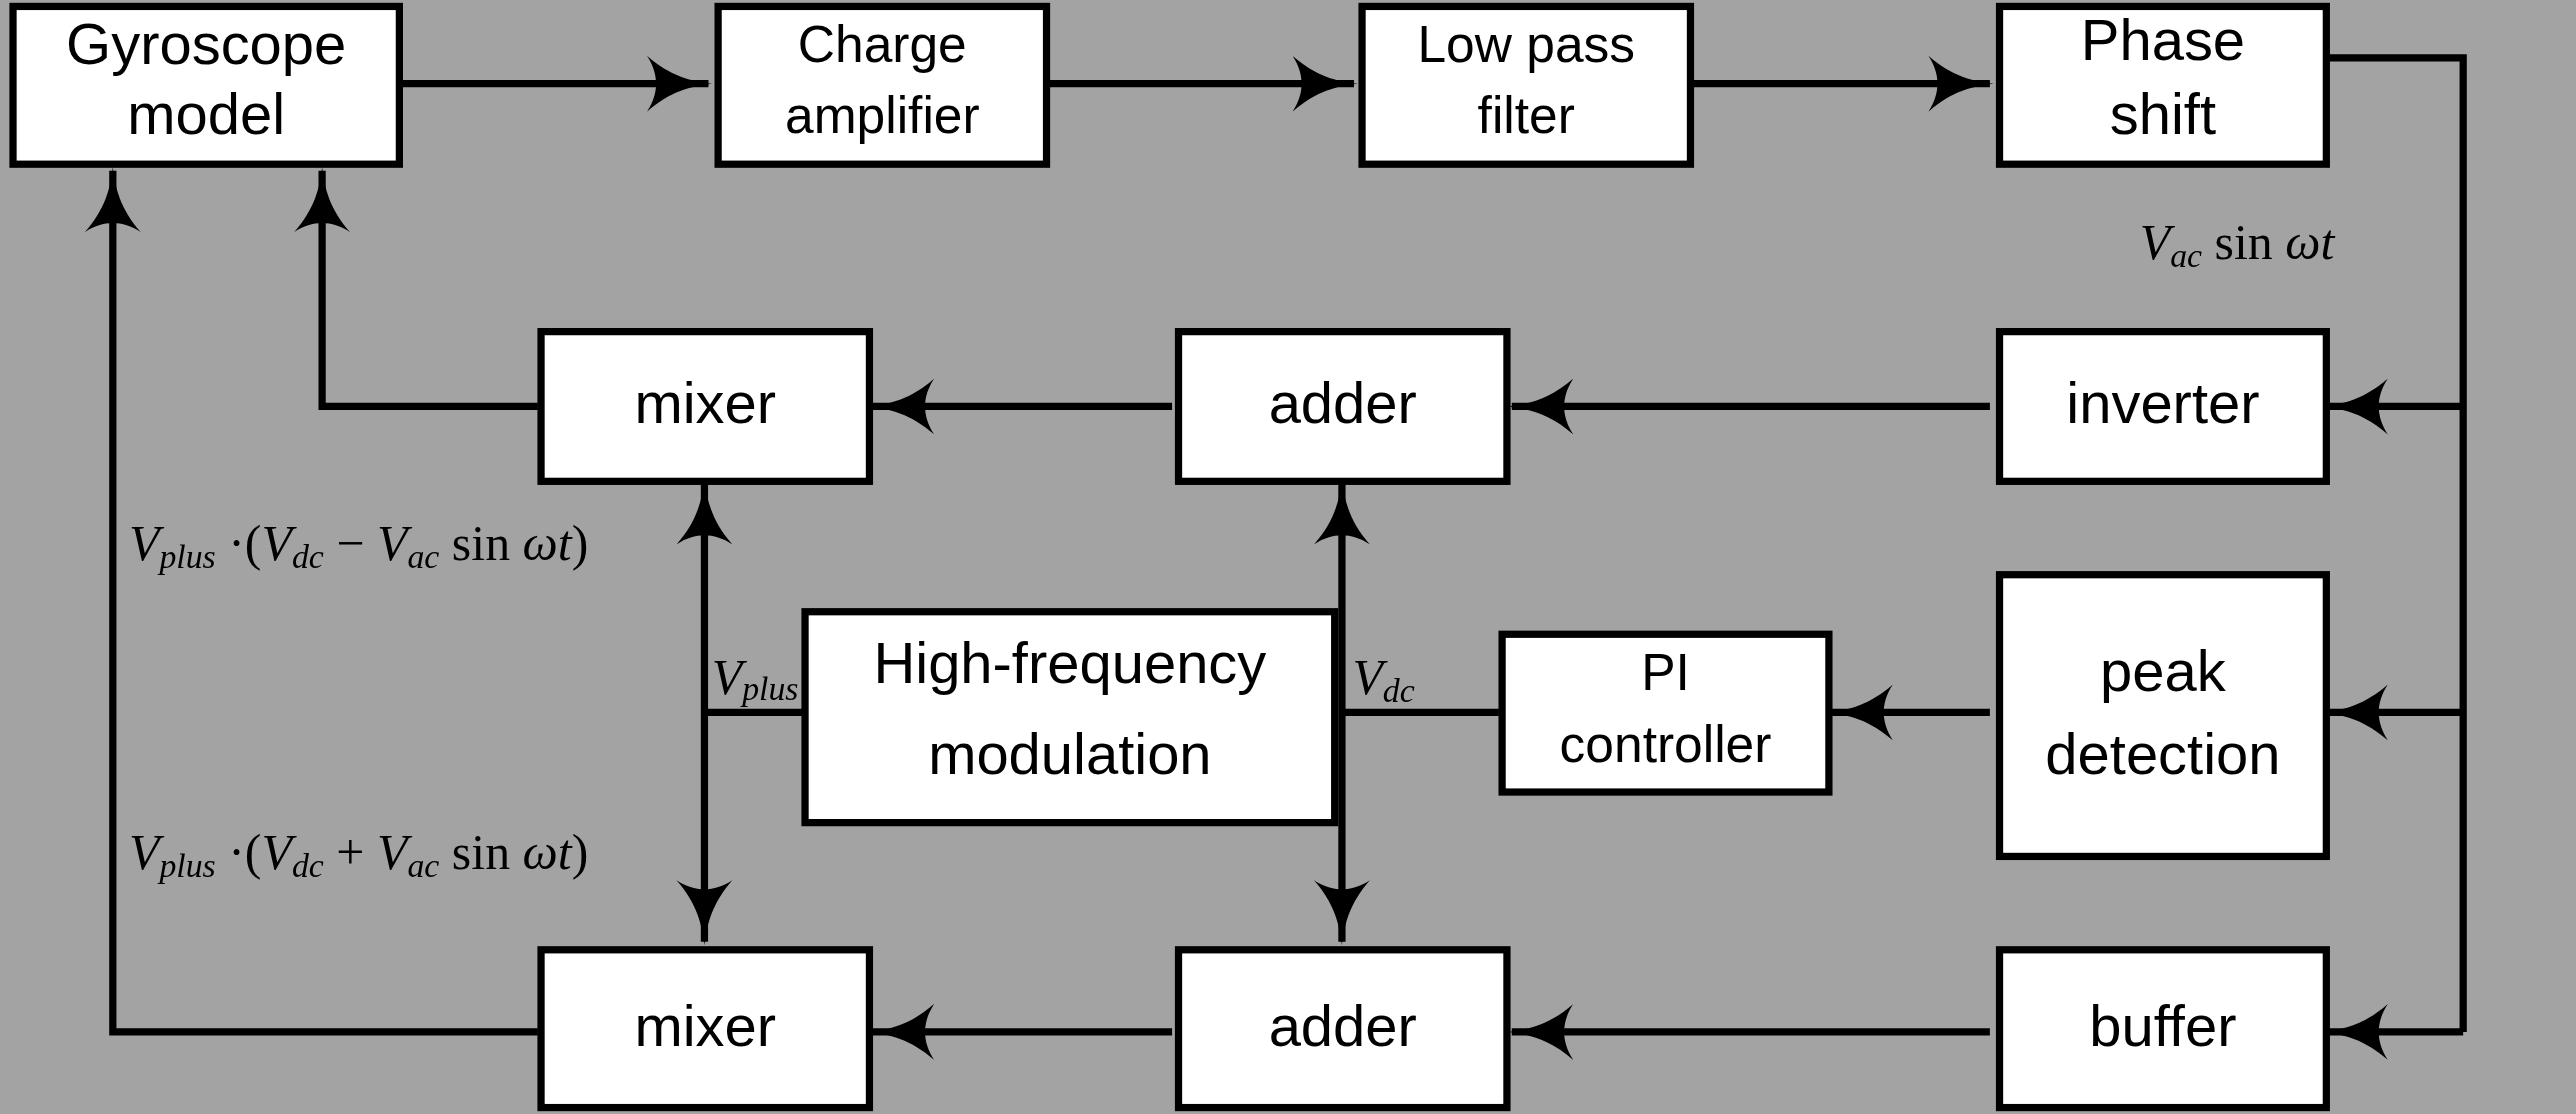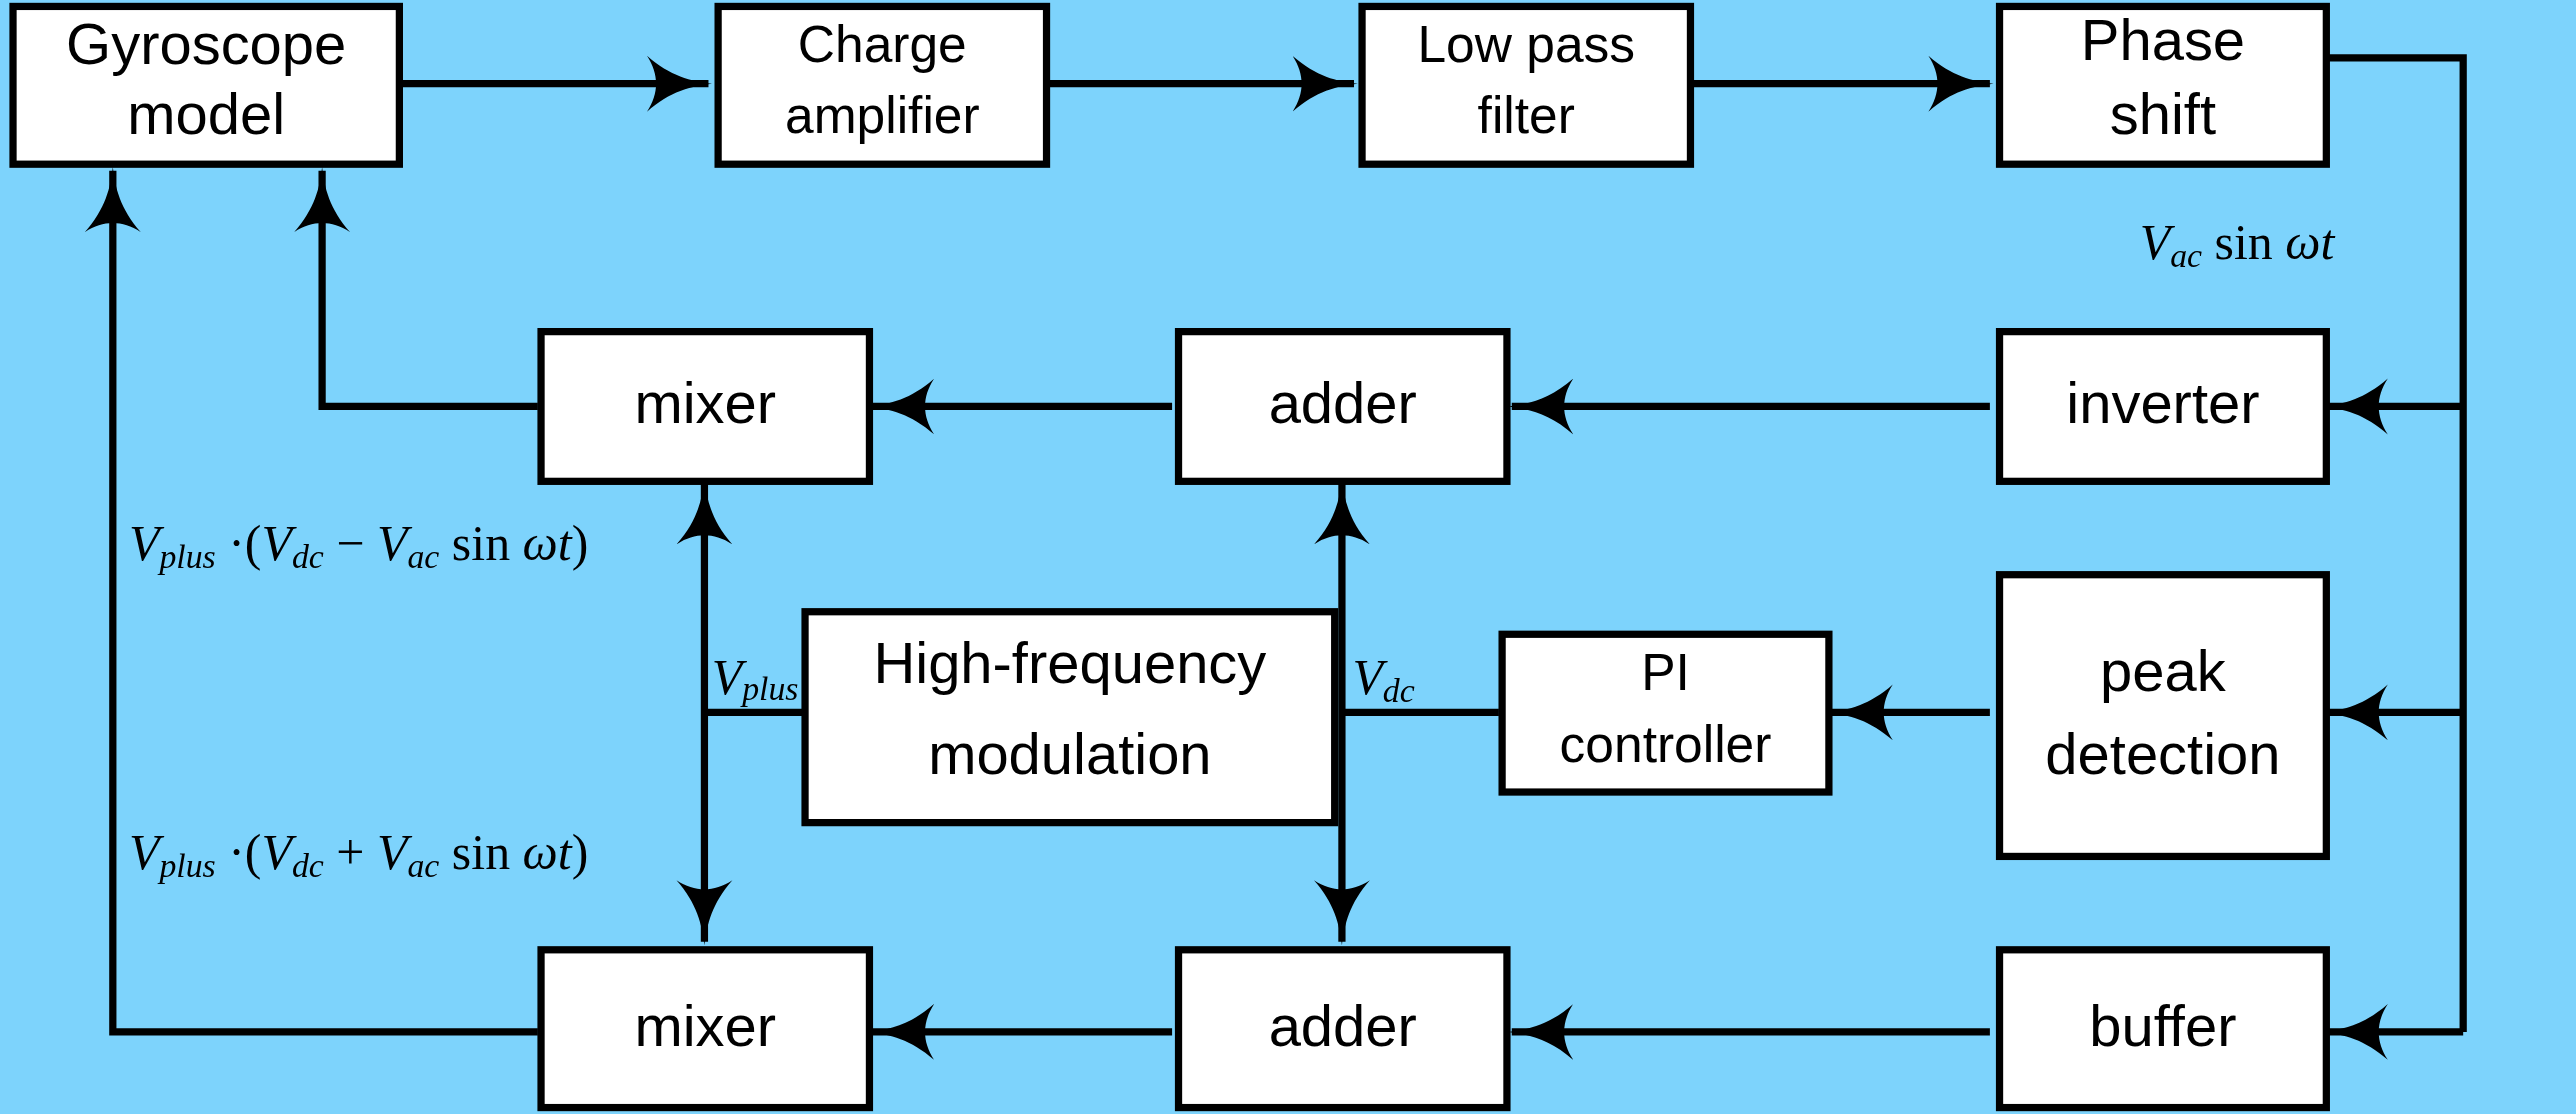--- a/index.html
+++ b/index.html
@@ -1,18 +1,18 @@
 <!DOCTYPE html>
 <html style="font-size:13px"><head>
 <meta charset="utf-8">
 <style>
   html,body{margin:0;padding:0;background:#ffffff;}
   body{width:2576px;height:1114px;overflow:hidden;
        font-family:"Liberation Sans",sans-serif;}
-  #stage{position:relative;width:2576px;height:1114px;background:#7dd3fc;}
+  #stage{position:relative;width:2576px;height:1114px;background:#a3a3a3;}
   svg{display:block;}
   .blk{fill:#ffffff;stroke:#000000;stroke-width:9;}
   .lin{stroke:#000000;stroke-width:9;fill:none;stroke-linecap:butt;}
   .lbl{font-family:"Liberation Sans",sans-serif;fill:#000;
        text-anchor:middle;dominant-baseline:middle;}
   .lbl-md{font-size:64px;}
   .lbl-lg{font-size:72px;}
   .math{font-family:"Liberation Serif",serif;font-style:italic;fill:#000;
         font-size:62px;dominant-baseline:middle;}
   .math .up{font-style:normal;}

